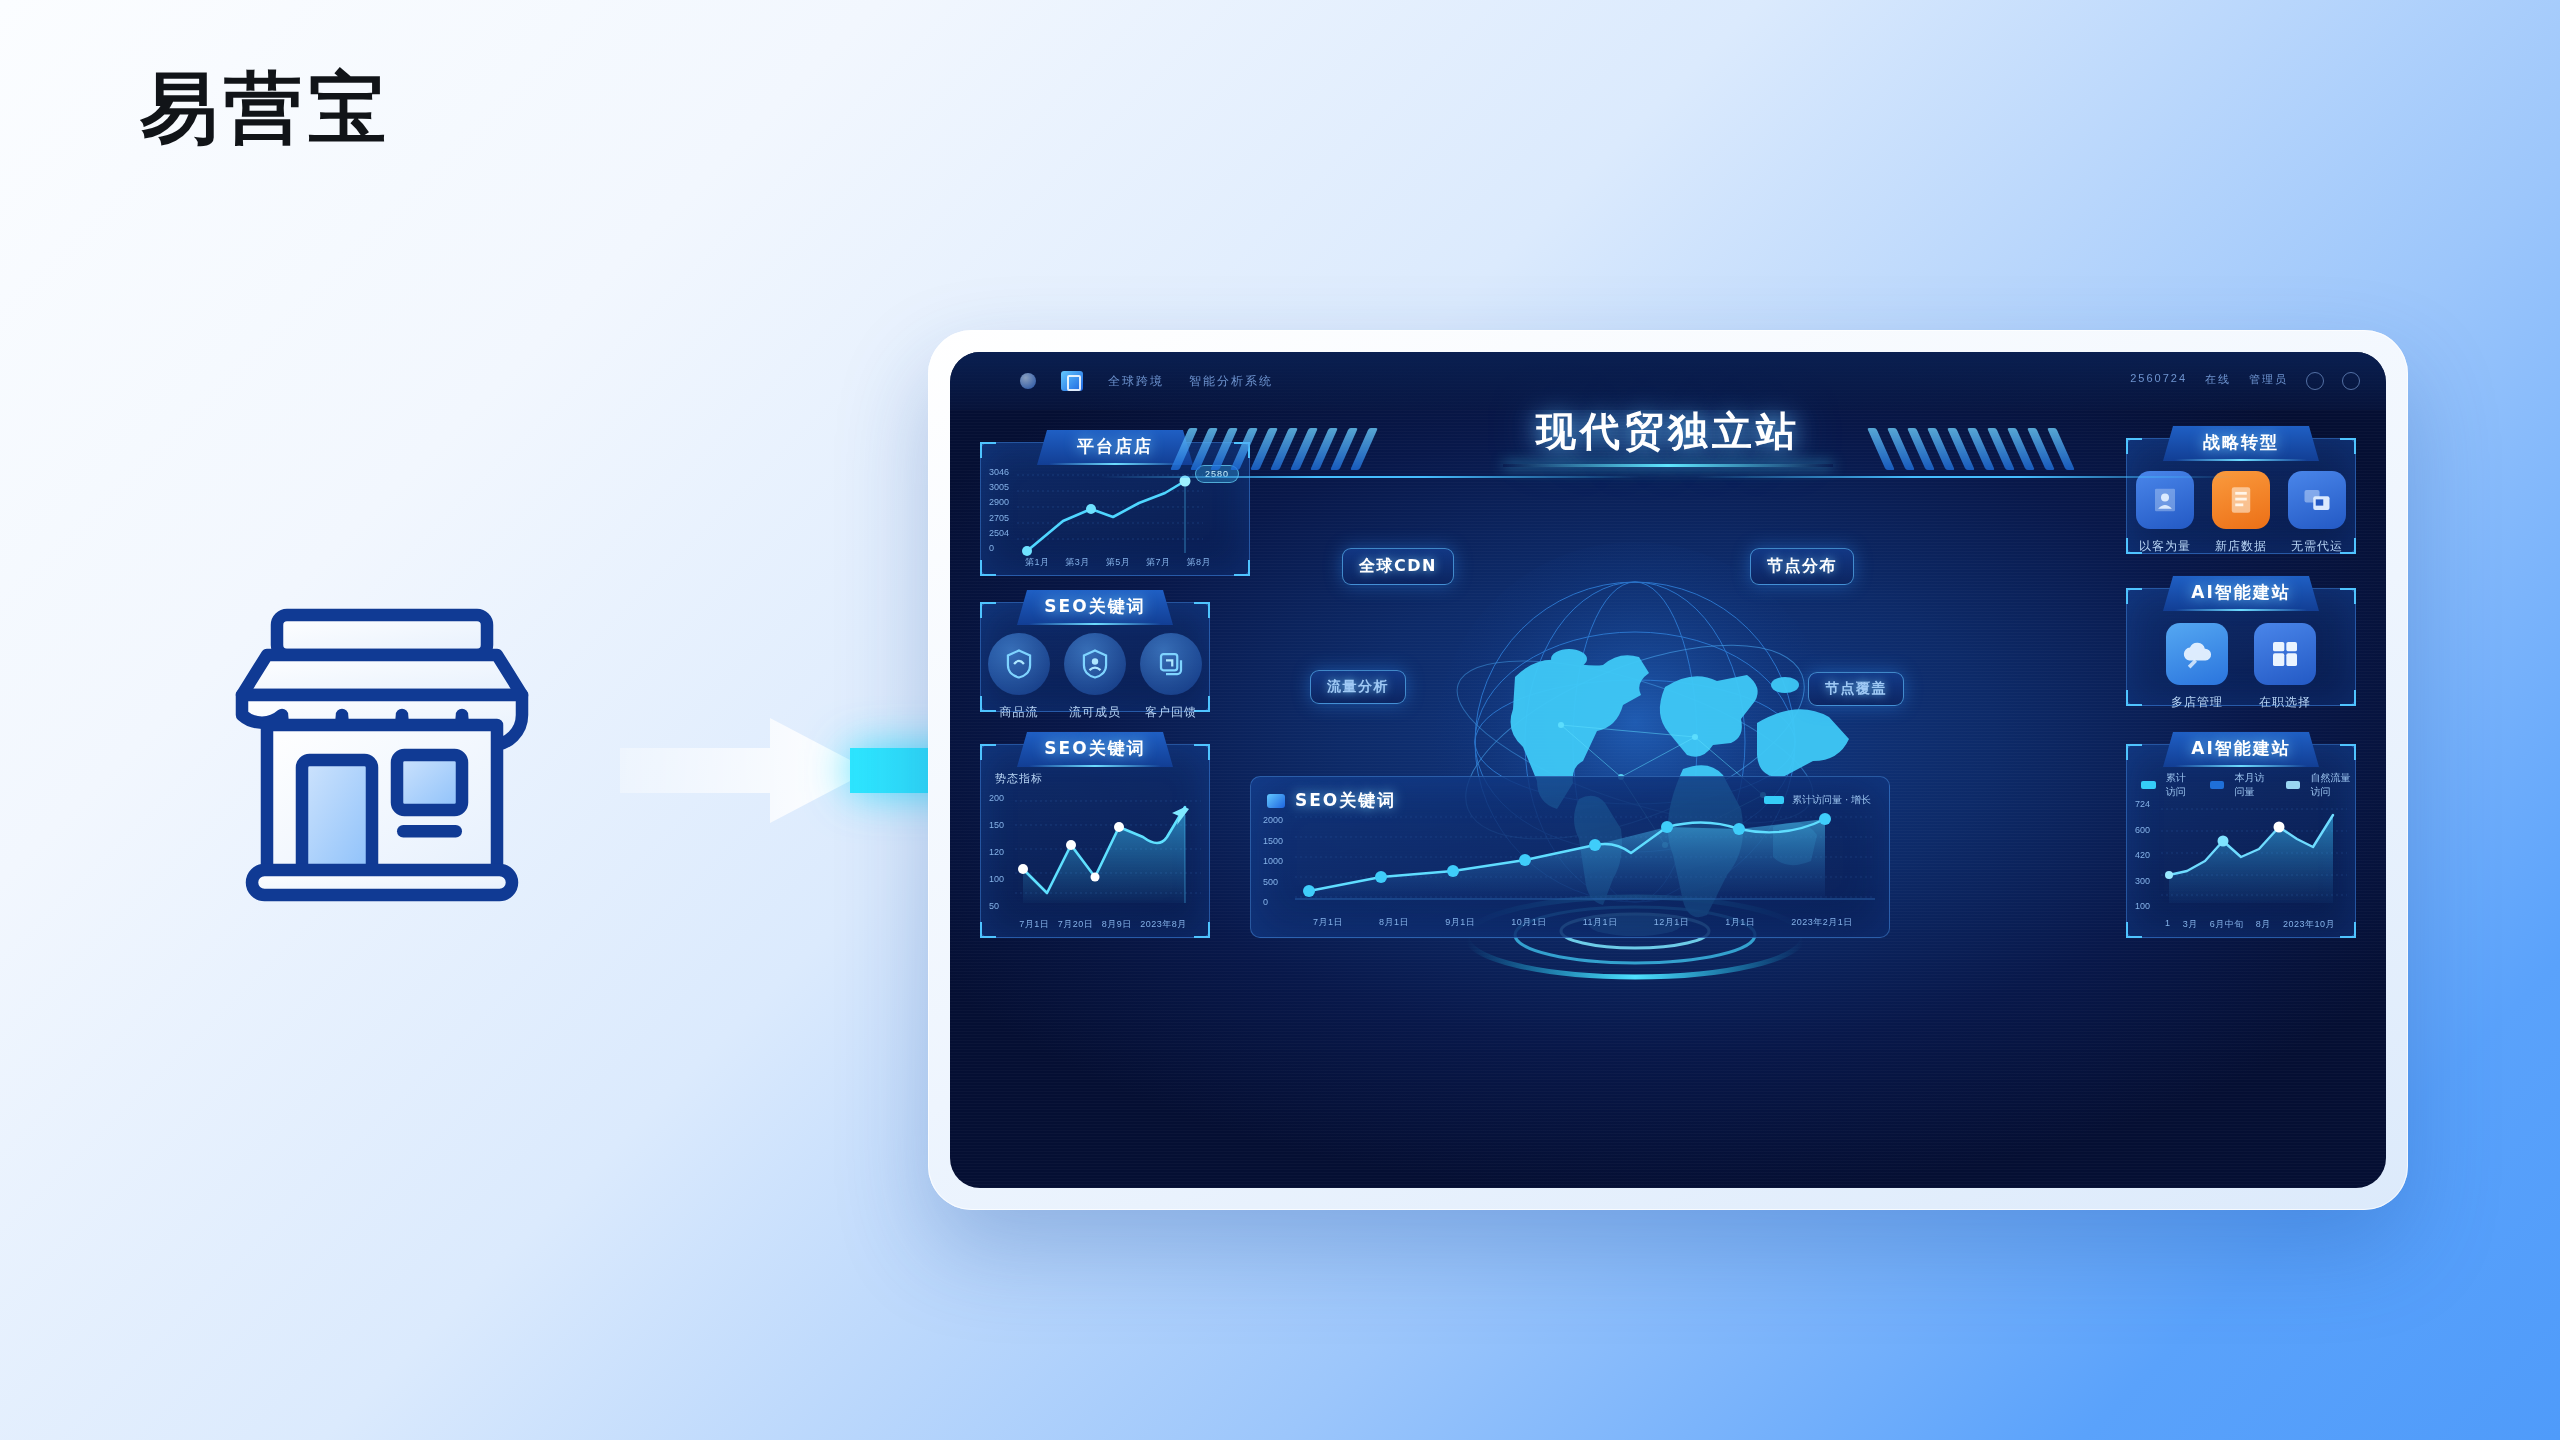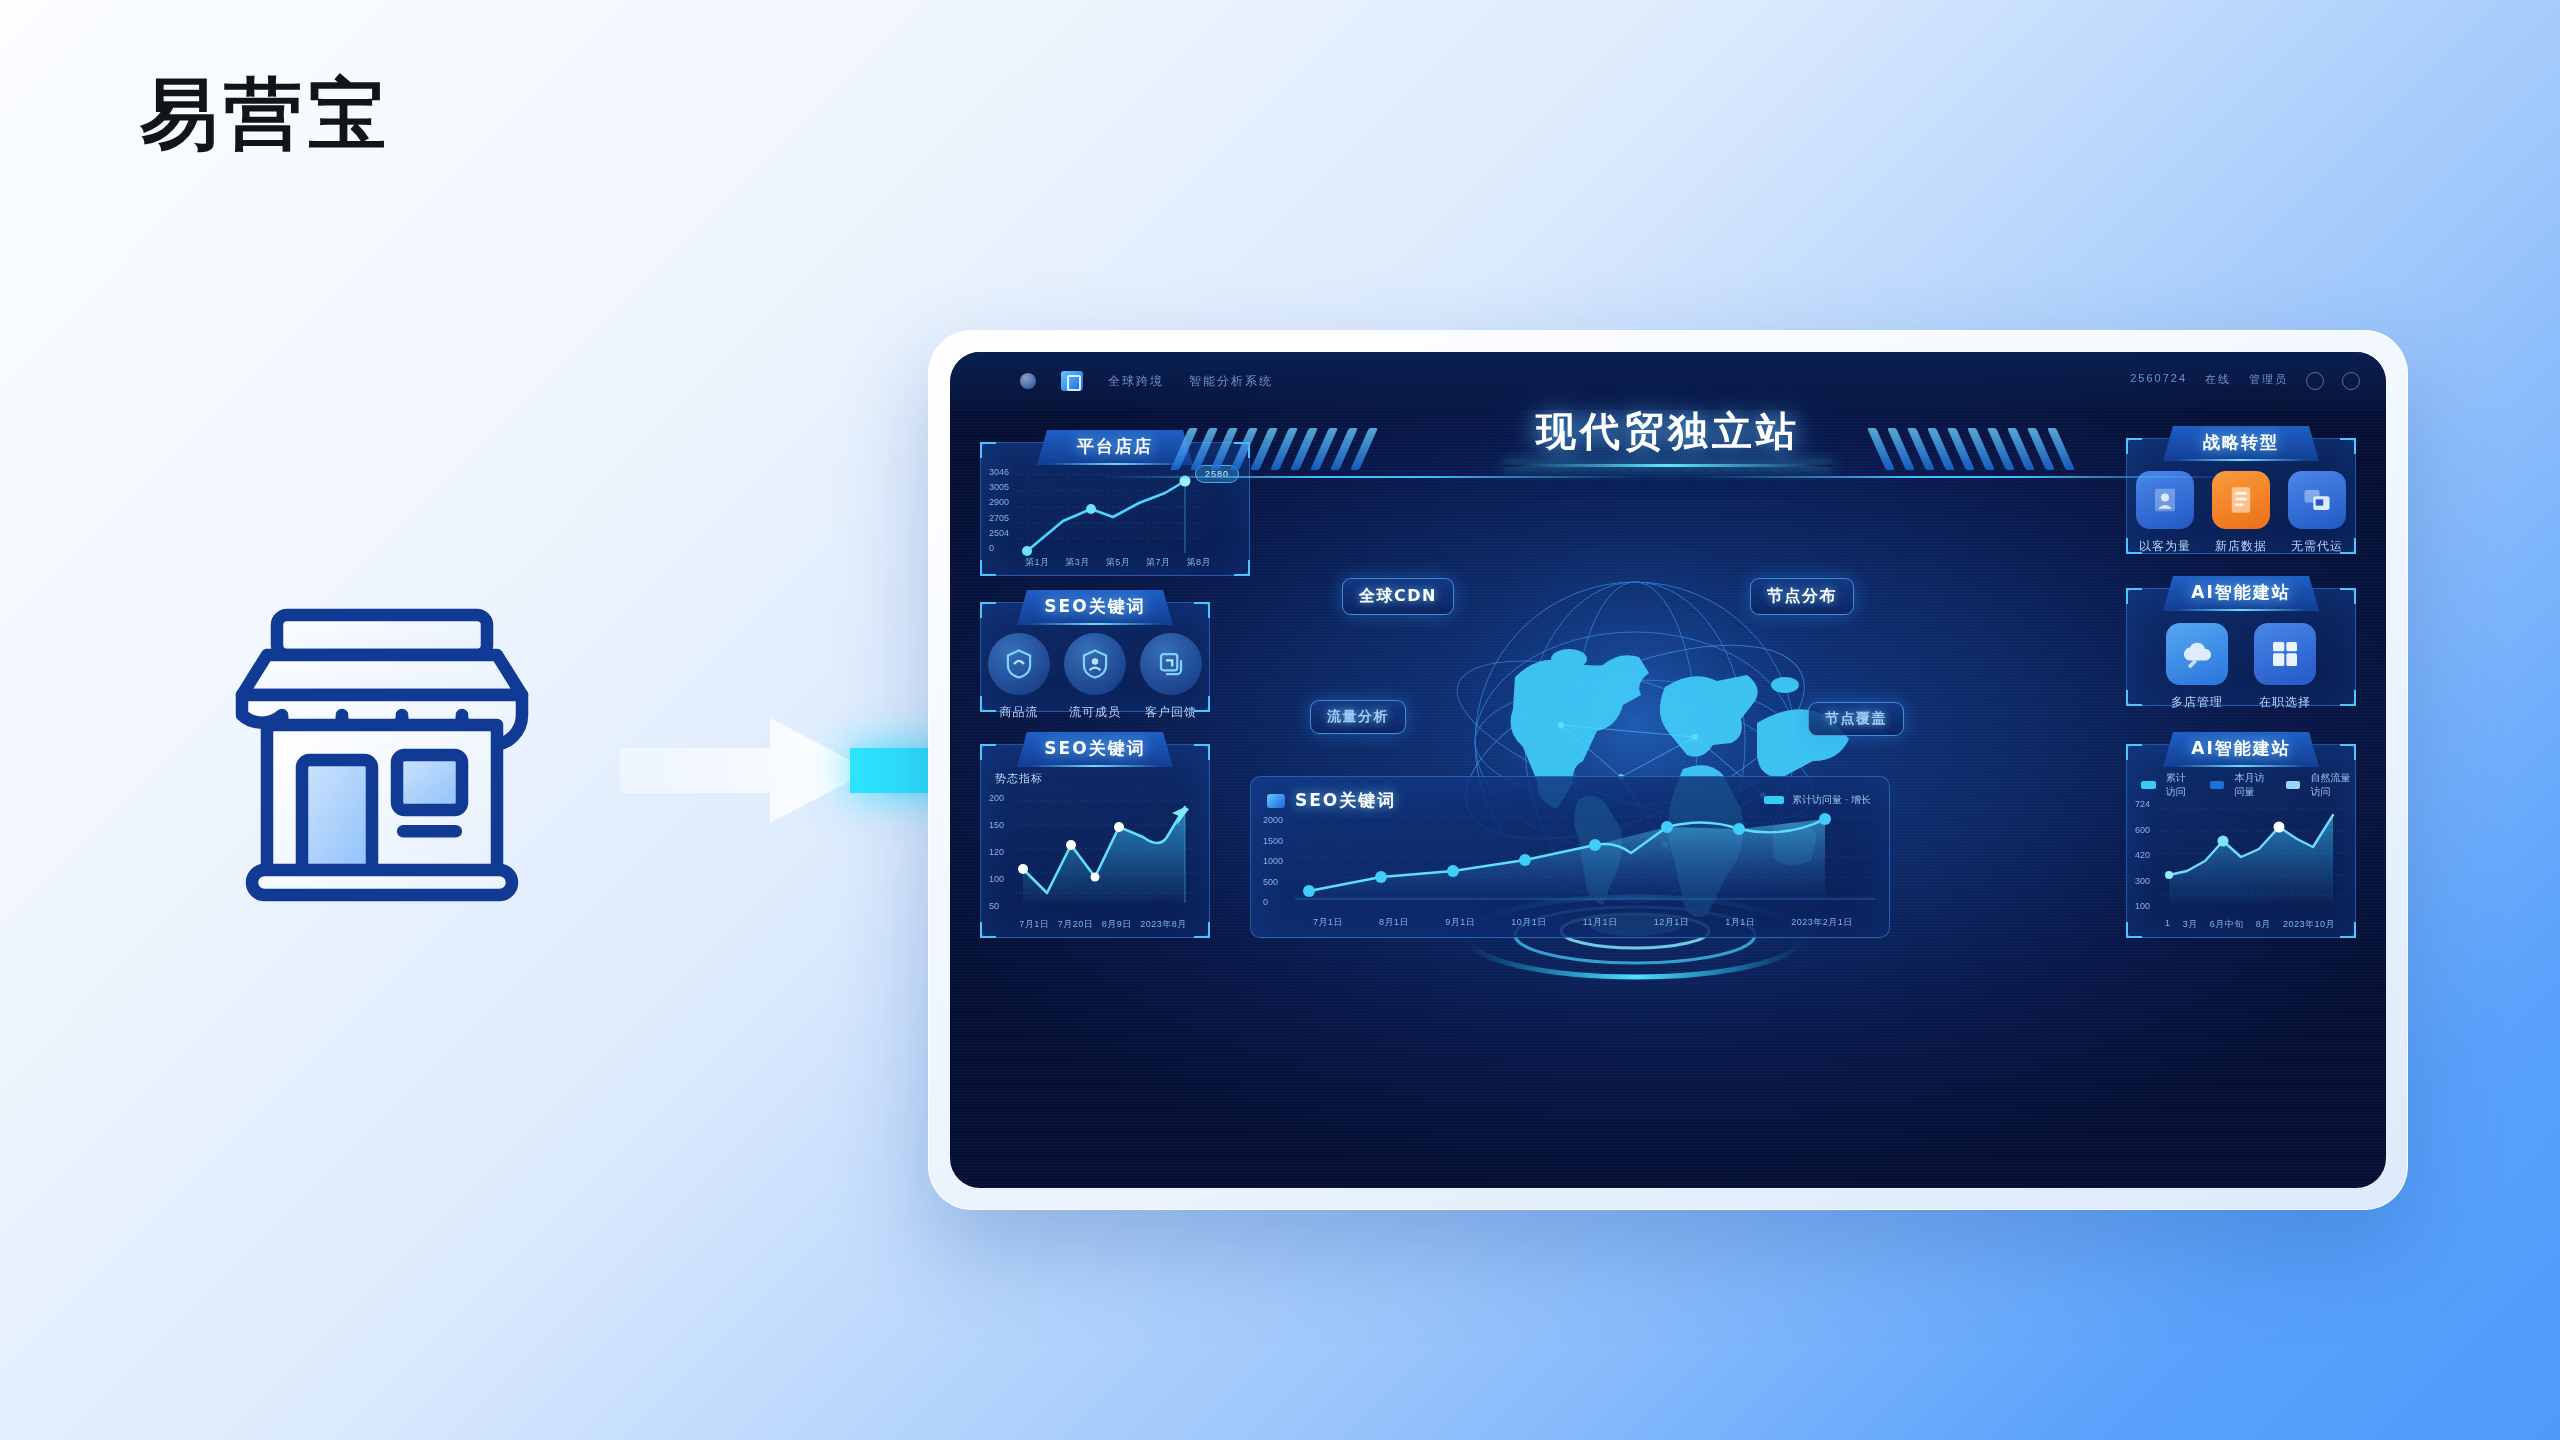--- a/index.html
+++ b/index.html
@@ -8,21 +8,21 @@
     font-family: "Liberation Sans", "DejaVu Sans", sans-serif;
     background: linear-gradient(135deg, #fbfdff 0%, #f2f7fe 22%, #dbeafd 44%, #9cc6fb 68%, #5aa2fb 88%, #4f9bfa 100%);
     position: relative;
   }
 
   
   #brand-title {
     position: absolute; left: 140px; top: 75px;
     font-size: 78px; font-weight: 700; color: #111418;
     letter-spacing: 6px; line-height: 1;
-    font-family: Liberation Sans, sans-serif;
+    font-family: Liberation Mono, monospace;
   }
 
   
   #storefront { position: absolute; left: 232px; top: 600px; width: 300px; height: 310px; }
 
   
   #arrow-white { position: absolute; left: 620px; top: 718px; width: 250px; height: 105px; }
   #arrow-cyan  { position: absolute; left: 850px; top: 718px; width: 250px; height: 105px; filter: drop-shadow(0 0 22px rgba(40,222,255,.85)); }
 
   
@@ -117,21 +117,20 @@
 
   
   .glabel {
     position:absolute; padding:7px 16px; border-radius:9px; z-index:5;
     border:1px solid rgba(95,190,255,.65);
     background:linear-gradient(180deg, rgba(20,60,140,.82), rgba(12,36,96,.85));
     color:#ffffff; font-size:16px; font-weight:700; letter-spacing:1.5px; white-space:nowrap;
     box-shadow:0 0 18px rgba(50,150,255,.38);
     font-family:"DejaVu Sans","Liberation Sans",sans-serif;
     text-shadow:0 0 10px rgba(130,215,255,.8);
-    margin-top:30px;
   }
   .glabel.dim { color:#9fc9f5; font-weight:600; font-size:14px; filter:blur(.6px); }
 </style>
 </head>
 <body>
 
 <div id="brand-title">易营宝</div>
 
 <div id="storefront">
   <svg viewBox="0 0 120 124" width="300" height="310">

